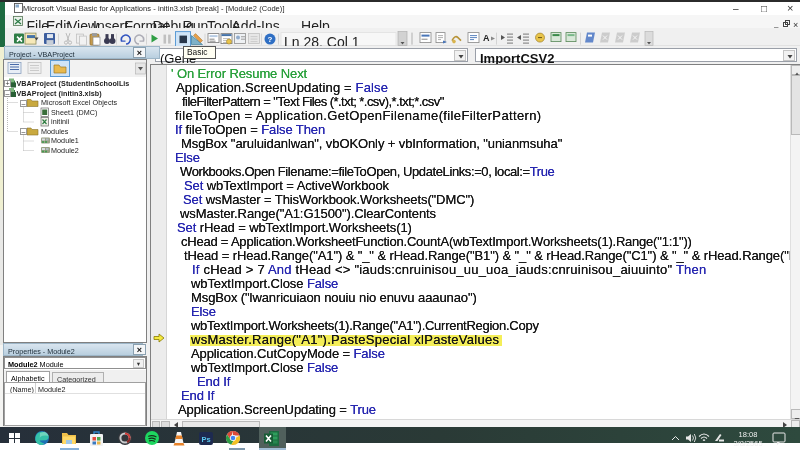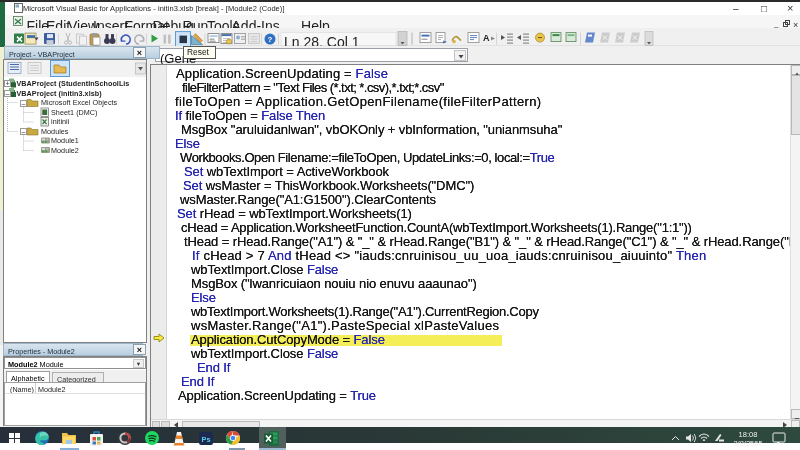--- a/index.html
+++ b/index.html
@@ -258,21 +258,26 @@
       </svg>
 </div>
 <div class="abs" style="left:284px;top:34px;font-size:14px;color:#222;">Ln 28, Col 1</div>
 
 <div class="abs" id="comborow"></div>
 <div class="combo" style="left:155px;top:48px;width:313px;padding:1.5px 0 0 4px;">(Gene<span style="position:absolute;right:1px;top:1px;width:12px;height:10.5px;background:#f1f1f1;border:1px solid #c4c4c4;">
         <svg width="12" height="10" style="display:block">
           <path d="M3.5 4 l5 0 l-2.5 3.5 z" fill="#444"></path>
         </svg>
       </span></div>
-<div class="abs" style="left:183px;top:46px;width:33px;height:13px;background:#fffef2;border:1px solid #555;font-size:8.4px;color:#111;padding-left:3px;">Reset</div>
+<div class="combo" style="left:475px;top:48px;width:322px;padding:1.5px 0 0 4px;font-weight:bold;">ImportCSV2<span style="position:absolute;right:1px;top:1px;width:12px;height:10.5px;background:#f1f1f1;border:1px solid #c4c4c4;">
+        <svg width="12" height="10" style="display:block">
+          <path d="M3.5 4 l5 0 l-2.5 3.5 z" fill="#444"></path>
+        </svg>
+      </span></div>
+<div class="abs" style="left:183px;top:46px;width:33px;height:13px;background:#fffef2;border:1px solid #555;font-size:8.4px;color:#111;padding-left:3px;">Basic</div>
 
 <div class="abs" id="leftbg"></div>
 <div class="abs" style="left:0;top:2px;width:5px;height:45px;background:#1e6b41;"></div>
 <div class="abs" style="left:0;top:47px;width:4px;height:163px;background:#f0f0d2;"></div>
 <div class="abs" style="left:0;top:210px;width:4px;height:135px;background:#e9e9e7;"></div>
 <div class="abs" style="left:0;top:345px;width:4px;height:82px;background:#f4f4f2;"></div>
 <div class="abs" id="projbody"></div>
 <div class="ptitle" style="left:4px;top:46px;width:156px;">Project - VBAProject</div>
 <div class="pclose" style="left:133px;top:47px;font-weight:bold;">×</div>
 <div class="abs" id="projtools" style="left:4px;top:60px;width:142px;height:17px;background:#f2f2f2;">
@@ -375,20 +380,21 @@
 </div>
 
 <div class="abs" id="codewin"></div>
 <div class="abs" id="margin" style="left:151px;top:65px;width:16px;height:354px;background:#ececec;border-right:1px solid #d6d6d6;">
   <svg width="16" height="354" style="position:absolute;left:0;top:0">
         <path d="M3 271.5 l5 0 l0 -2.5 l5 4 l-5 4 l0 -2.5 l-5 0 z" fill="#f3e93f" stroke="#8a7a00" stroke-width="0.8"></path>
       </svg>
 </div>
 <div class="abs" id="ybar"></div>
 <div class="abs" id="code">
+<div class="cl" style="padding-left:3px"><span class="c">' On Error Resume Next</span></div>
 <div class="cl" style="padding-left:8px;letter-spacing:0.15px">Application.ScreenUpdating = <span class="k">False</span></div>
 <div class="cl" style="padding-left:14px;letter-spacing:-0.55px">fileFilterPattern = "Text Files (*.txt; *.csv),*.txt;*.csv"</div>
 <div class="cl" style="padding-left:7px;letter-spacing:0.35px">fileToOpen = Application.GetOpenFilename(fileFilterPattern)</div>
 <div class="cl" style="padding-left:7px"><span class="k">If</span> fileToOpen = <span class="k">False</span> <span class="k">Then</span></div>
 <div class="cl" style="padding-left:13px">MsgBox "aruluidanlwan", vbOKOnly + vbInformation, "unianmsuha"</div>
 <div class="cl" style="padding-left:7px"><span class="k">Else</span></div>
 <div class="cl" style="padding-left:12px;letter-spacing:-0.4px">Workbooks.Open Filename:=fileToOpen, UpdateLinks:=0, local:=<span class="k">True</span></div>
 <div class="cl" style="padding-left:16px"><span class="k">Set</span> wbTextImport = ActiveWorkbook</div>
 <div class="cl" style="padding-left:15px"><span class="k">Set</span> wsMaster = ThisWorkbook.Worksheets("DMC")</div>
 <div class="cl" style="padding-left:12px">wsMaster.Range("A1:G1500").ClearContents</div>

